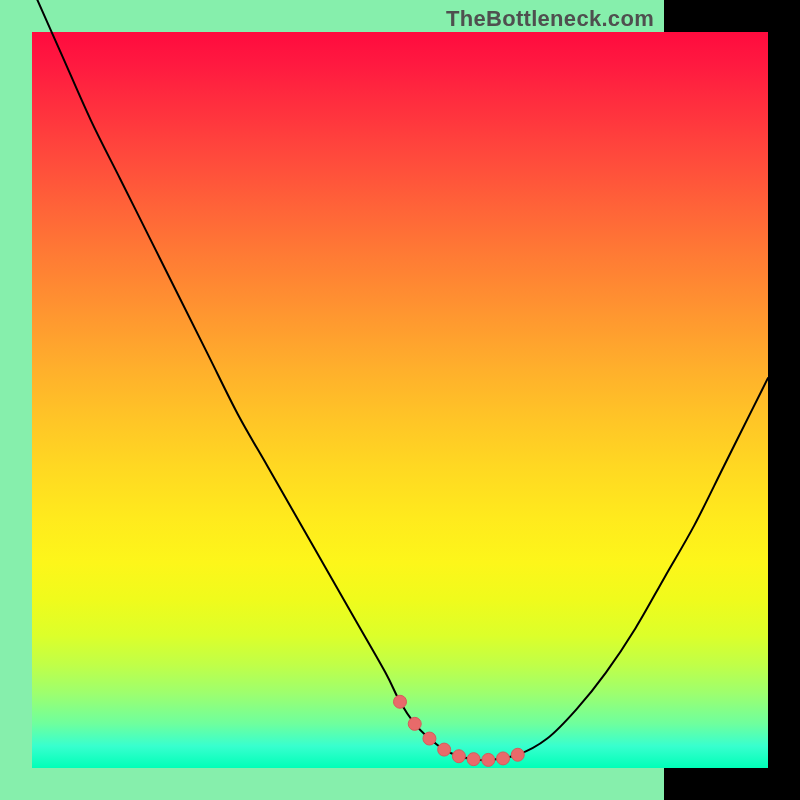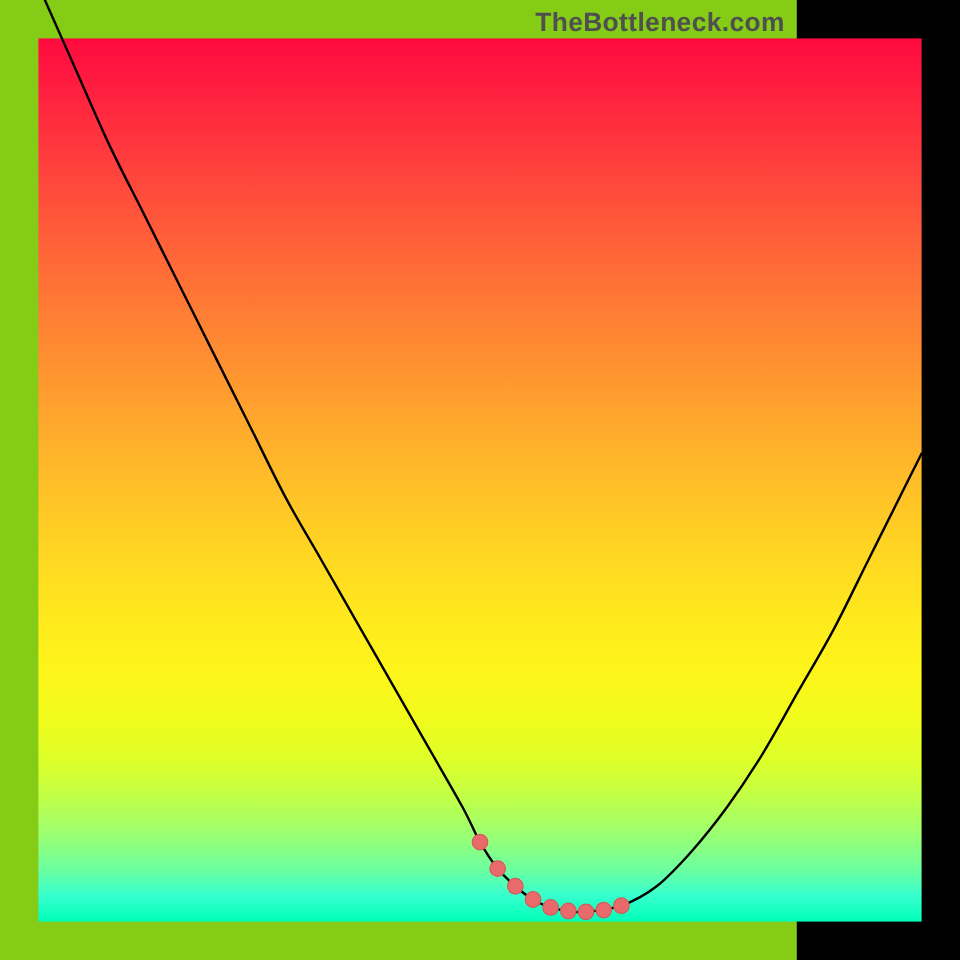--- a/index.html
+++ b/index.html
@@ -8,21 +8,21 @@
     width: 800px;
     height: 800px;
     background: #000;
     overflow: hidden;
     font-family: Arial, Helvetica, sans-serif;
   }
   .frame {
     position: relative;
     width: 664px;
     height: 800px;
-    background: #84cc16;
+    background: #86efac;
   }
   .plot-area {
     position: absolute;
     left: 32px;
     top: 32px;
     width: 736px;
     height: 736px;
     background: linear-gradient(to bottom,
       #ff0b3e 0%,
       #ff1840 4%,

